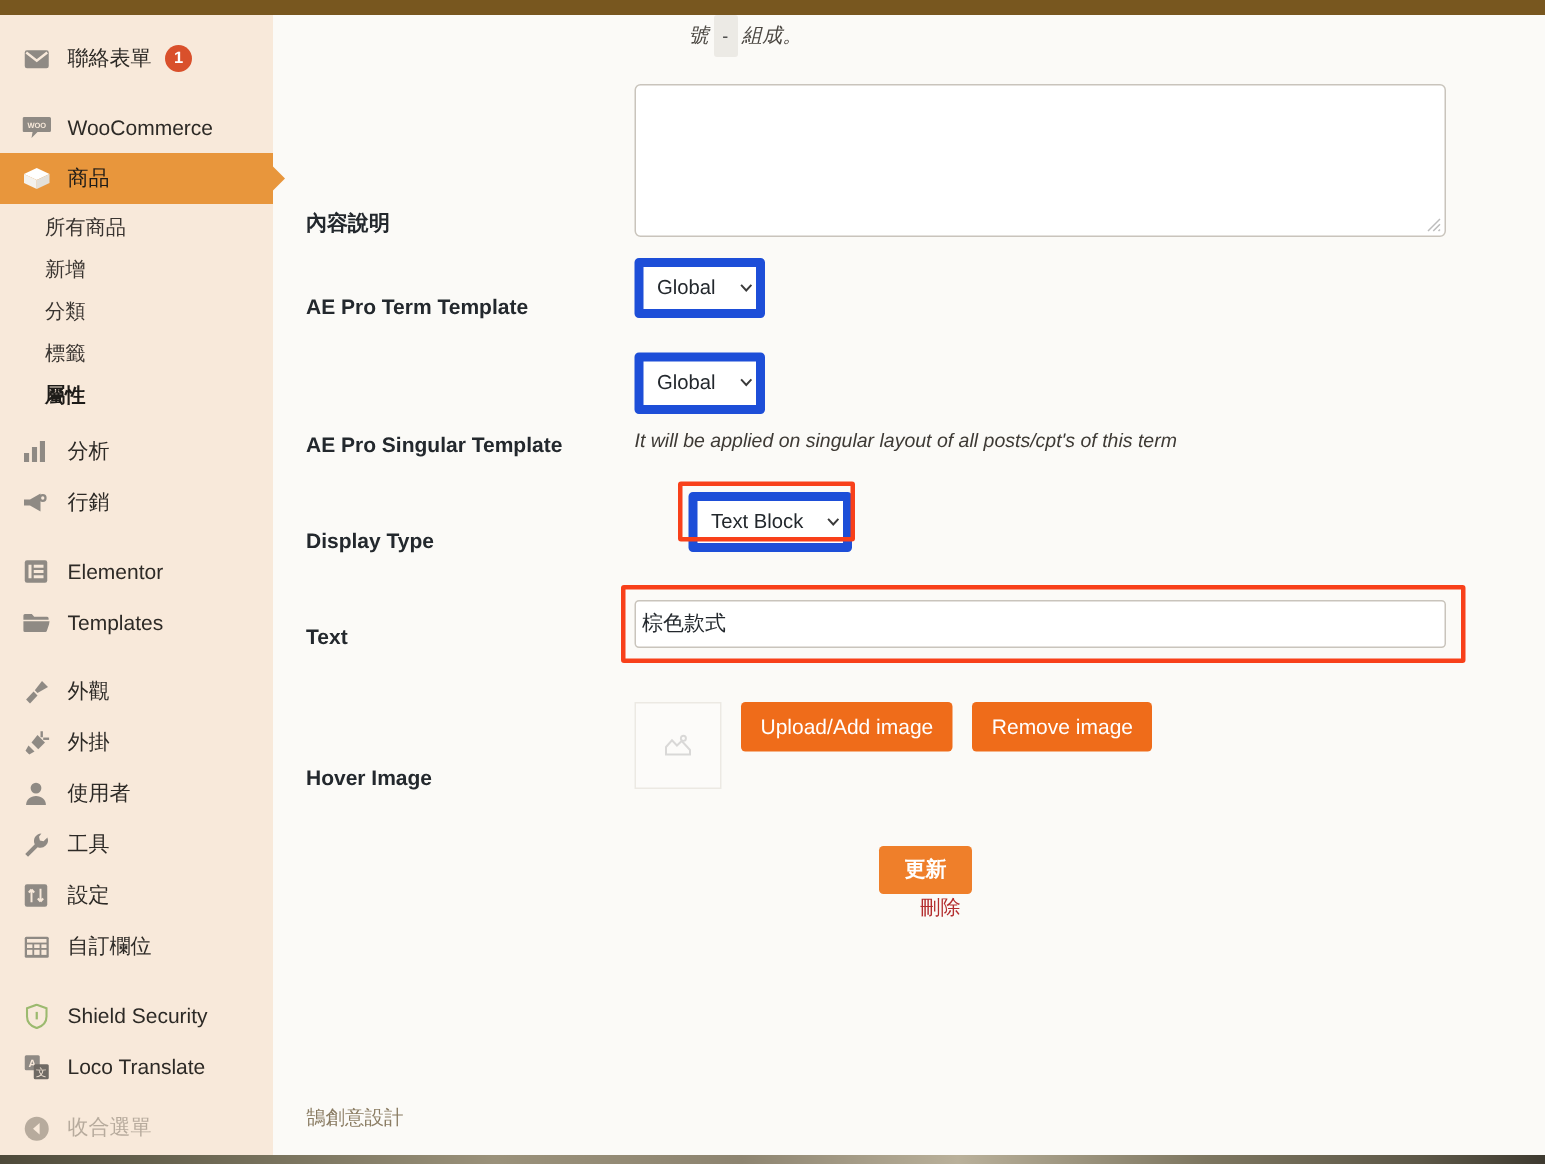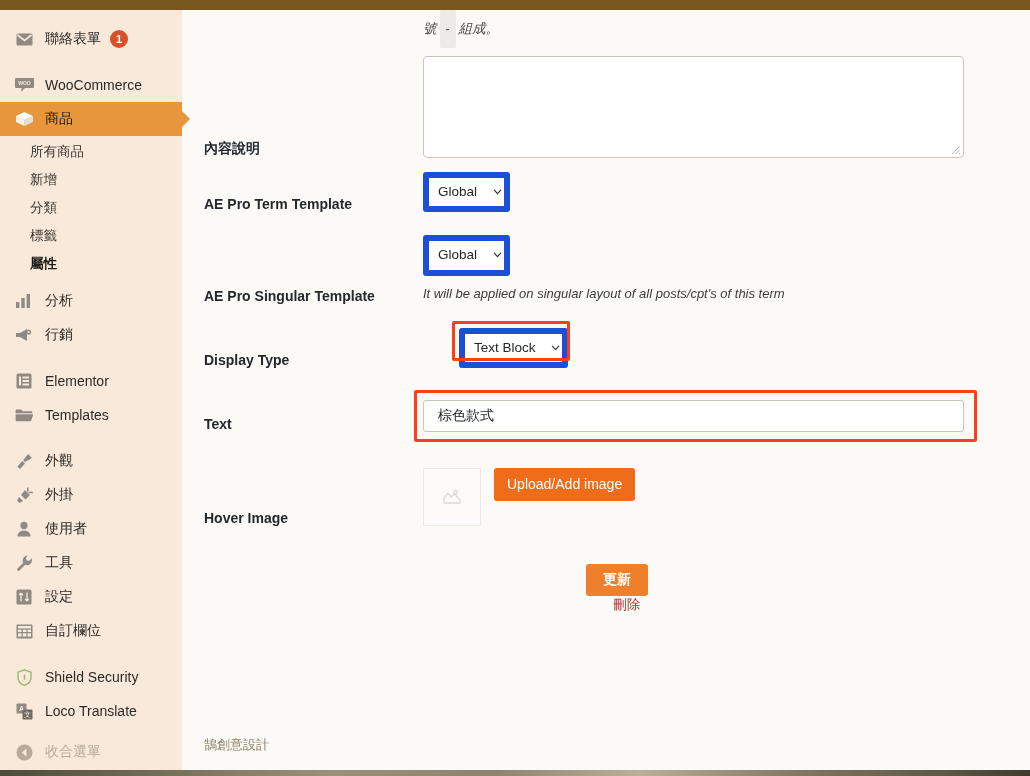--- a/index.html
+++ b/index.html
@@ -101,21 +101,22 @@
   }
   .top-clip {
     position: relative;
     height: 34px;
     padding-left: 241px;
   }
   .top-clip .frag {
     font-style: italic;
     font-size: 13.5px;
     color: #4b4742;
-    line-height: 36px;
+    line-height: 26px;
+    margin-left: 36px;
   }
   .kbd {
     display: inline-block;
     padding: 1px 6px;
     margin: 0 3px;
     background: #eceae5;
     border-radius: 2px;
     font-style: normal;
     font-size: 12px;
     color: #444;
@@ -194,21 +195,21 @@
     border-radius: 2px;
     pointer-events: none;
     z-index: 5;
   }
 
   input.textfield {
     width: 541px;
     border: 1px solid #c9c4bc;
     border-radius: 3px;
     background: #fff;
-    padding: 7px 14px;
+    padding: 7px 4px;
     font-family: "Liberation Sans", sans-serif;
     font-size: 14px;
     color: #23282d;
     outline: none;
     display: block;
   }
 
   .img-placeholder {
     width: 58px; height: 58px;
     border: 1px solid #ece9e3;
@@ -543,20 +544,21 @@
     <div class="row" style="margin-top:36px;">
       <div class="lbl">Hover Image</div>
       <div class="fld" style="display:flex; align-items:flex-start; gap:13px;">
         <div class="img-placeholder">
           <svg width="18" height="15" viewBox="0 0 18 15">
             <path d="M1 9 L5 4.5 L8.3 8 L11.5 5 L17 11 V14 H1 Z" fill="none" stroke="#8b8b8b" stroke-width="1.3"></path>
             <circle cx="12.6" cy="3.2" r="1.7" fill="none" stroke="#8b8b8b" stroke-width="1.3"></circle>
           </svg>
         </div>
         <button class="btn-orange">Upload/Add image</button>
+        <button class="btn-orange">Remove image</button>
       </div>
     </div>
 
     <div class="row" style="margin-top:38px; align-items:center;flex-direction:column;">
       <button class="btn-update">更新</button>
       <span class="link-delete" style="margin-left:20px;">刪除</span>
     </div>
 
     <div class="footer">鵠創意設計</div>
   </div>

